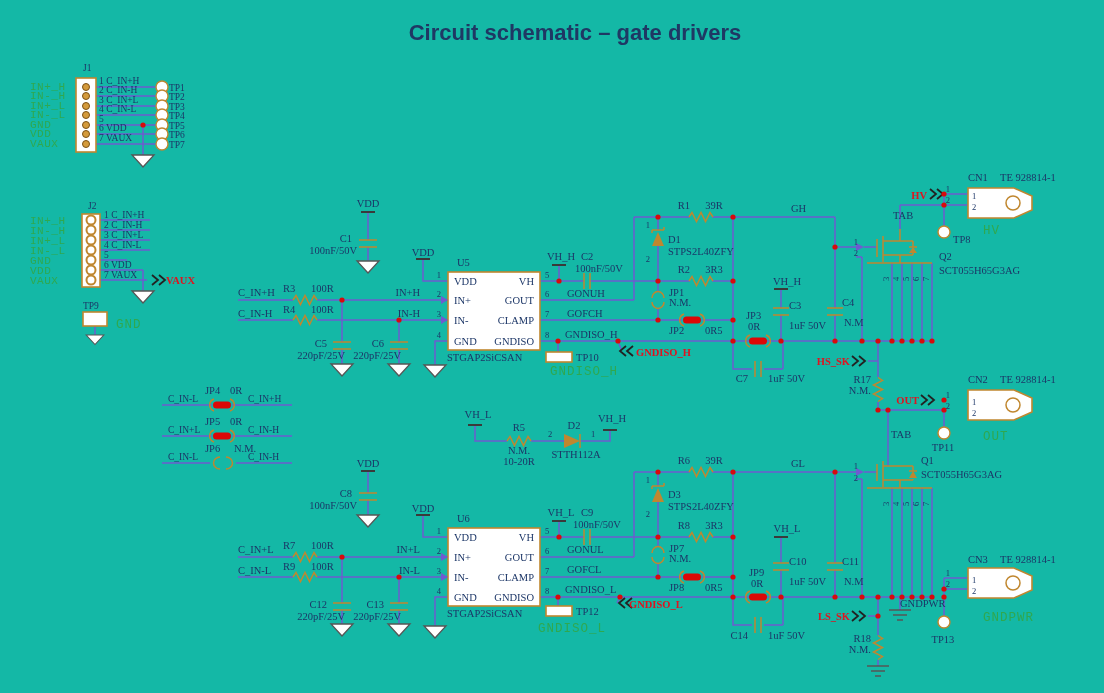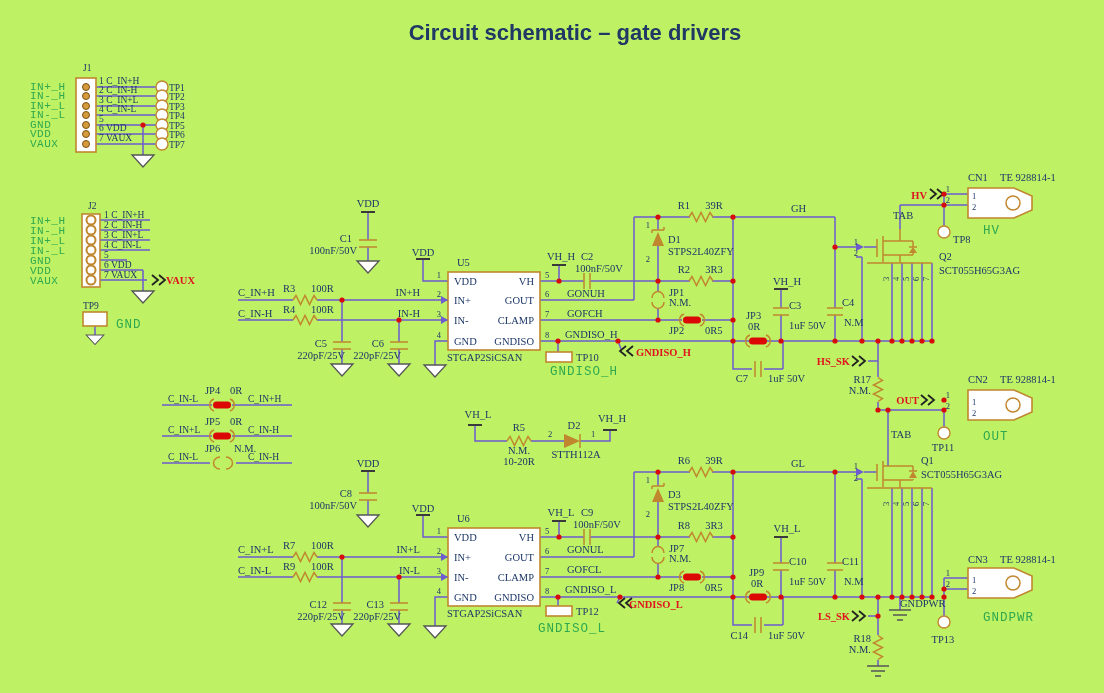--- a/index.html
+++ b/index.html
@@ -1,16 +1,16 @@
 <!DOCTYPE html>
 <html><head>
 <meta charset="utf-8">
 <style>
   html,body{margin:0;padding:0;background:#fff;}
-  .page{width:1104px;height:693px;position:relative;background:#bef264;overflow:hidden;text-align:right;}
+  .page{width:1104px;height:693px;position:relative;background:#14b8a6;overflow:hidden;text-align:right;}
   svg{display:block;}
   svg text{font-family:"Liberation Serif",serif;}
   .lbl{font-size:10.5px;fill:#1c3667;}
   .sm{font-size:9.5px;fill:#1c3667;}
   .pin{font-size:8.5px;fill:#1c3667;}
   .grn{font-family:"Liberation Mono",monospace;font-size:11px;fill:#2fa84f;letter-spacing:.5px;}
   .gbig{font-family:"Liberation Mono",monospace;font-size:12.5px;fill:#2fa84f;letter-spacing:1px;}
   .red{font-size:10.5px;font-weight:bold;fill:#e0131f;}
   .ttl{font-family:"Liberation Sans",sans-serif;font-size:22px;font-weight:bold;fill:#1f3864;}
   .wire{stroke:#6e5bd0;stroke-width:1.5;fill:none;}

